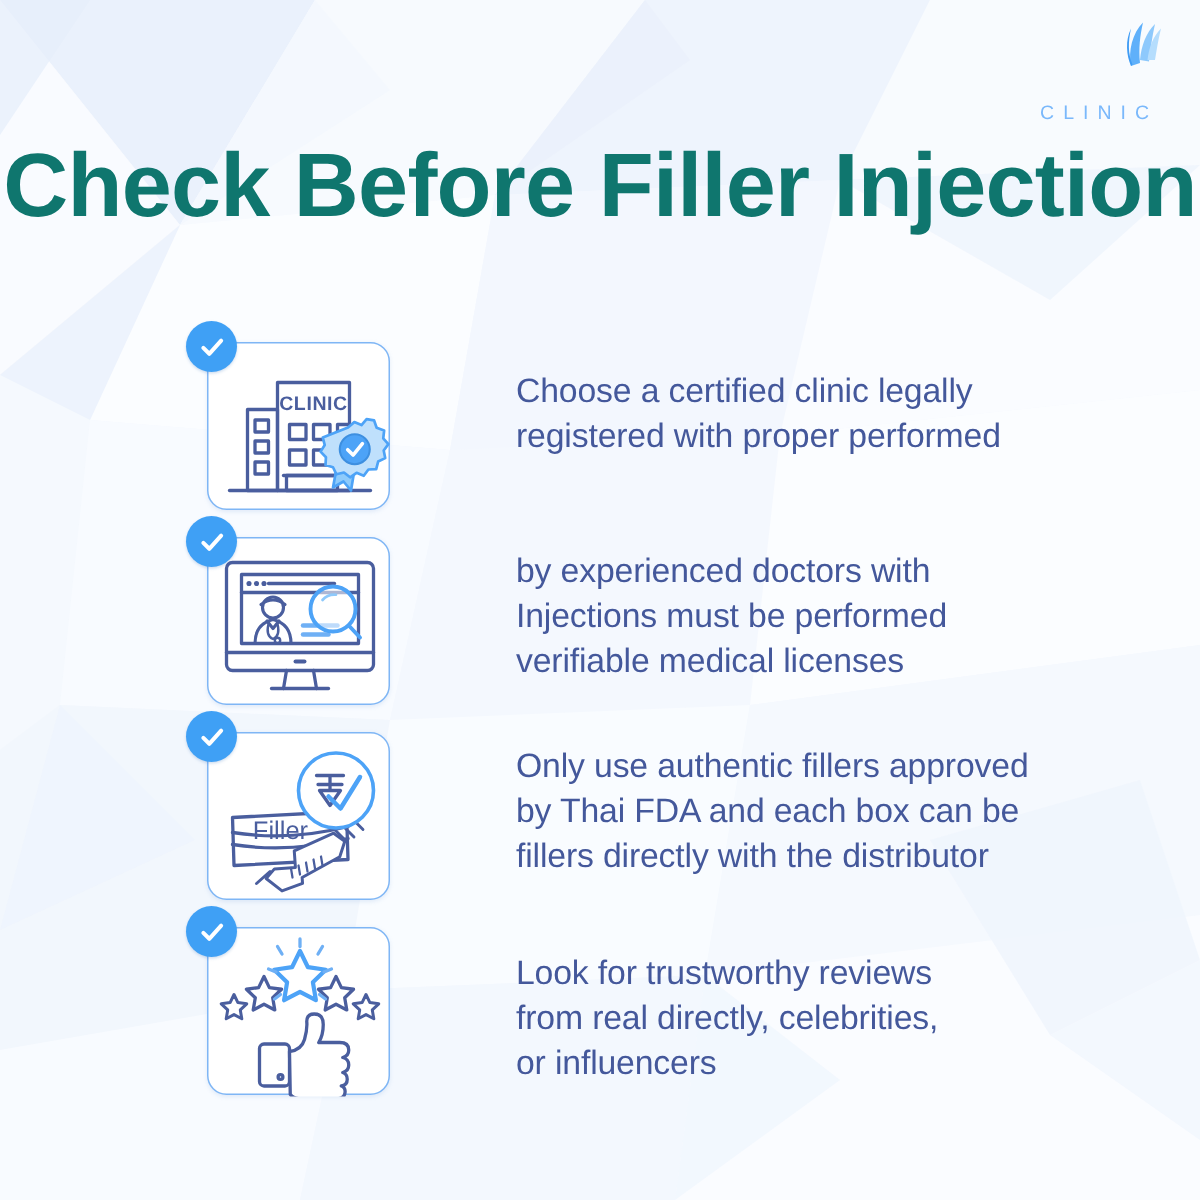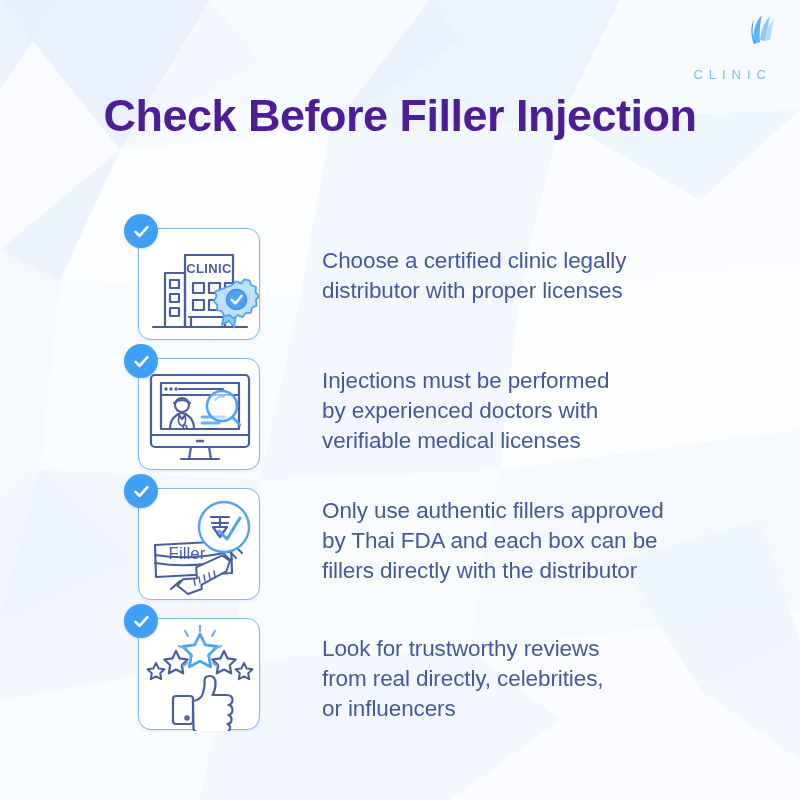--- a/index.html
+++ b/index.html
@@ -63,23 +63,23 @@
   }
 
   
   #title-block {
     position:absolute;
     top:92px; left:0; width:800px;
     text-align:center;
     z-index:5;
   }
   #title-main {
-    font-size:45px;
+    font-size:60px;
     font-weight:700;
-    color:#4c1d95;
+    color:#0f766e;
     letter-spacing:-0.5px;
     line-height:1.05;
     white-space:nowrap;
   }
   #title-sub {
     margin-top:9px;
     font-size:43px;
     font-weight:400;
     color:#5b8def;
     letter-spacing:-0.2px;
@@ -122,21 +122,21 @@
     width:34px; height:34px;
     border-radius:50%;
     background:#3fa0f5;
     display:flex; align-items:center; justify-content:center;
     z-index:3;
     box-shadow:0 1px 2px rgba(60,120,190,.25);
   }
   .check-badge svg { width:19px; height:19px; display:block; }
 
   .row-text {
-    margin-left:46px;
+    margin-left:68px;
     padding-top:8px;
     font-size:22.5px;
     line-height:1.33;
     color:#44589b;
     font-weight:400;
     letter-spacing:-0.1px;
     max-width:470px;
   }
   .row-text div { white-space:nowrap; }
 
@@ -236,21 +236,21 @@
               <path d="M86 80 L83 96 L90 92 L95 98 L98 80 Z" fill="#8ecbfb" stroke="#4da3f7" stroke-width="1.8" stroke-linejoin="round"></path>
               <path d="M93 56 l4.2 -3.6 4.8 2 3.4 -4 5 .9 1.7 4.9 5 1.8 -.6 5.2 3.4 3.9 -3.1 4.2 1 5.1 -4.7 2.3 -1.3 5.1 -5.2 .2 -3.1 4.2 -4.8 -2 -4.3 3 -4.1 -3.2 -5 1.2 -2.3 -4.7 -5 -1.5 .3 -5.2 -3.6 -3.7 2.8 -4.4 -1.3 -5z" fill="#bfe0fc" stroke="#4da3f7" stroke-width="1.8" stroke-linejoin="round"></path>
               <circle cx="97.5" cy="70.5" r="10" fill="#4da3f7" stroke="#3d8fe0" stroke-width="1.4"></circle>
               <path d="M92.8 70.8 L96.4 74.4 L102.6 66.8" fill="none" stroke="#ffffff" stroke-width="2.4" stroke-linecap="round" stroke-linejoin="round"></path>
             </g>
           </svg>
         </div>
       </div>
       <div class="row-text">
         <div>Choose a certified clinic legally</div>
-        <div>distributor with proper licenses</div>
+        <div>registered with proper performed</div>
       </div>
     </div>
 
     <div class="row r2">
       <div class="icon-wrap">
         <div class="check-badge">
           <svg viewBox="0 0 24 24">
               <path d="M4.5 12.5 L9.5 17.5 L19.5 6.5" fill="none" stroke="#ffffff" stroke-width="3.4" stroke-linecap="round" stroke-linejoin="round"></path>
             </svg>
         </div>
@@ -293,22 +293,22 @@
 
             <g fill="none" stroke="#4da3f7" stroke-width="2.6" stroke-linecap="round">
               <circle cx="83" cy="47" r="15" fill="#ffffff" fill-opacity=".55"></circle>
               <path d="M93.5 58 L101 66"></path>
               <path d="M76 41 q3.5 -4 9 -3.5" stroke-width="1.8" stroke="#8ec9fb"></path>
             </g>
           </svg>
         </div>
       </div>
       <div class="row-text">
+        <div>by experienced doctors with</div>
         <div>Injections must be performed</div>
-        <div>by experienced doctors with</div>
         <div>verifiable medical licenses</div>
       </div>
     </div>
 
     <div class="row r3">
       <div class="icon-wrap">
         <div class="check-badge">
           <svg viewBox="0 0 24 24">
               <path d="M4.5 12.5 L9.5 17.5 L19.5 6.5" fill="none" stroke="#ffffff" stroke-width="3.4" stroke-linecap="round" stroke-linejoin="round"></path>
             </svg>

